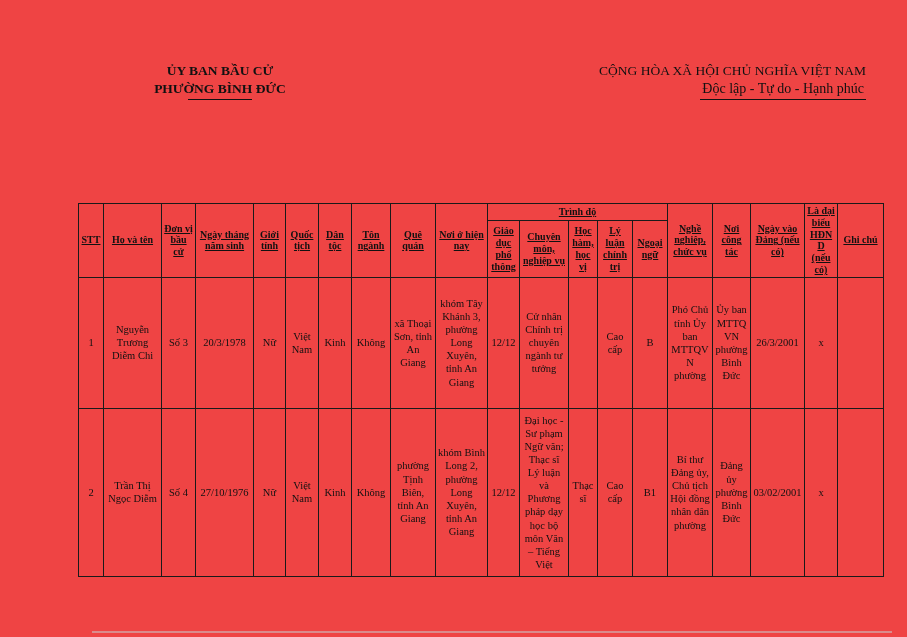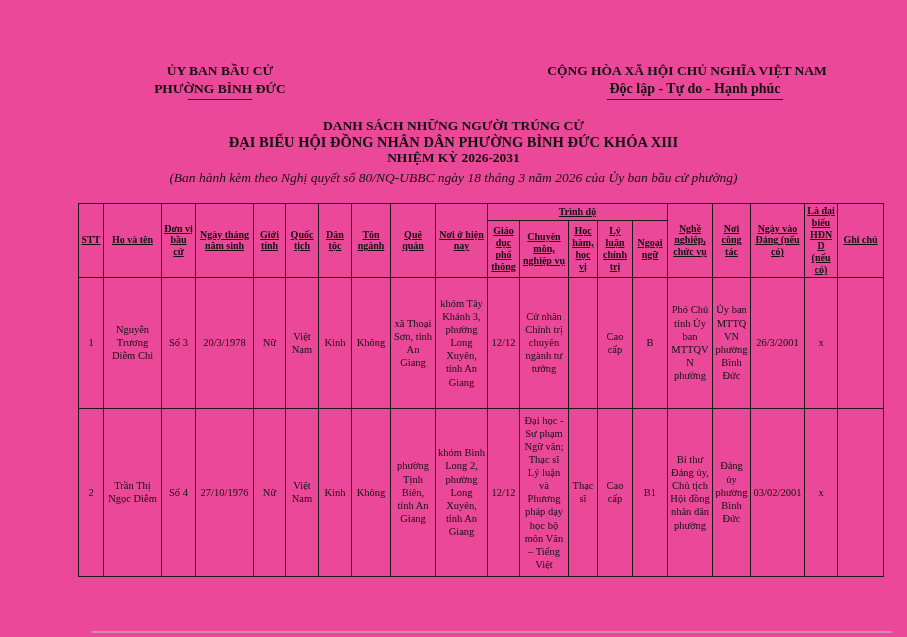--- a/index.html
+++ b/index.html
@@ -1,44 +1,44 @@
 <!DOCTYPE html>
 <html><head>
 <meta charset="utf-8">
 <style>
   * { margin: 0; padding: 0; box-sizing: border-box; }
   html, body { background: #e8e8e8; }
   .page {
     position: relative;
     width: 907px;
     height: 637px;
-    background: #ec4899;
+    background: #ef4444;
     font-family: "Liberation Serif", "DejaVu Serif", serif;
     color: #111111;
     overflow: hidden;
   }
   
   .issuer-block {
     position: absolute;
     left: 70px; top: 62px; width: 300px;
     text-align: center;
     font-weight: bold;
     font-size: 13.5px;
     line-height: 18px;
   }
   .issuer-underline {
     width: 64px; height: 0;
     border-top: 1.5px solid #111;
     margin: 1px auto 0 auto;
   }
   .national-block {
     position: absolute;
-    left: 492px; top: 62px; width: 390px;
-    text-align: center;
-    font-weight: bold;
+    left: 476px; top: 62px; width: 390px;
+    text-align: right;
+    font-weight: normal;
     font-size: 13.5px;
     line-height: 18px;
   }
   .motto {
     display: inline-block;
     font-size: 14px;
     border-bottom: 1.5px solid #111;
     padding: 0 2px 1px 2px;
     margin-left: 16px;
   }
@@ -102,26 +102,20 @@
     <div>ỦY BAN BẦU CỬ</div>
     <div>PHƯỜNG BÌNH ĐỨC</div>
     <div class="issuer-underline"></div>
   </div>
 
   <div class="national-block">
     <div>CỘNG HÒA XÃ HỘI CHỦ NGHĨA VIỆT NAM</div>
     <div><span class="motto">Độc lập - Tự do - Hạnh phúc</span></div>
   </div>
 
-  <div class="title-block">
-    <div class="title-line">DANH SÁCH NHỮNG NGƯỜI TRÚNG CỬ</div>
-    <div class="title-line big">ĐẠI BIỂU HỘI ĐỒNG NHÂN DÂN PHƯỜNG BÌNH ĐỨC KHÓA XIII</div>
-    <div class="title-line">NHIỆM KỲ 2026-2031</div>
-    <div class="title-sub">(Ban hành kèm theo Nghị quyết số 80/NQ-UBBC ngày 18 tháng 3 năm 2026 của Ủy ban bầu cử phường)</div>
-  </div>
 
   <table class="results">
     <colgroup>
       <col style="width:25px">
         <col style="width:58px">
         <col style="width:34px">
         <col style="width:58px">
       <col style="width:32px">
         <col style="width:33px">
         <col style="width:33px">

